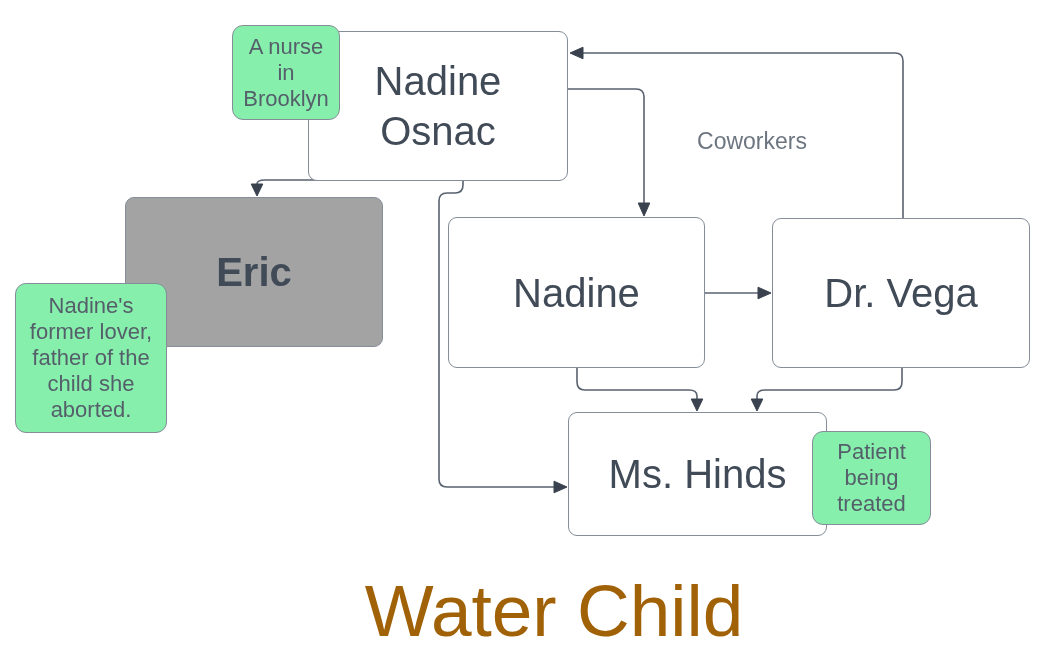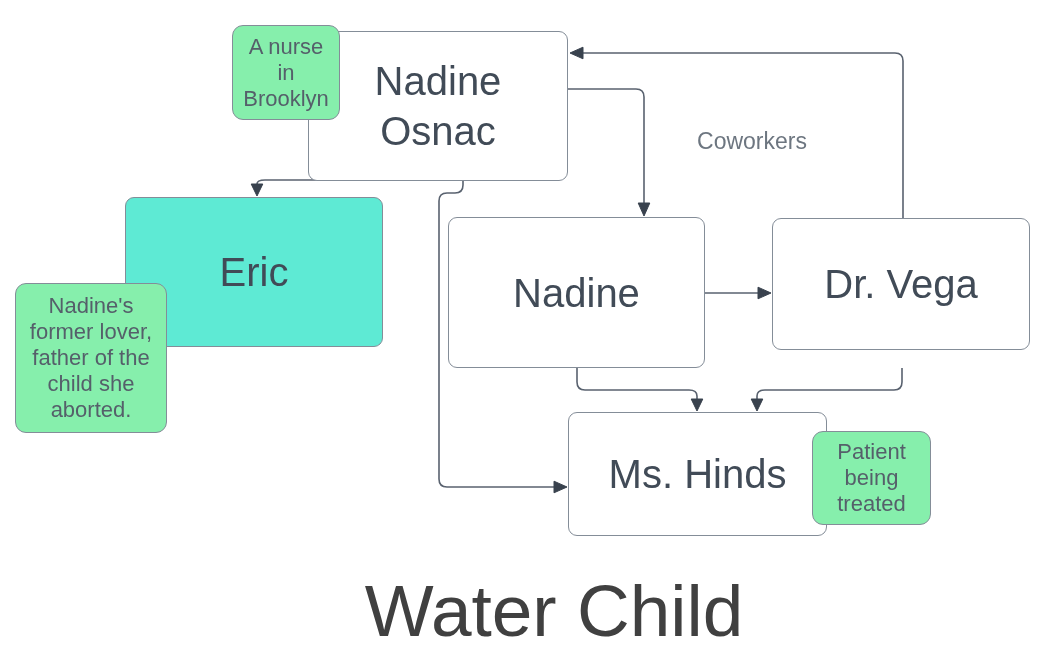--- a/index.html
+++ b/index.html
@@ -37,21 +37,21 @@
     display: flex;
     align-items: center;
     justify-content: center;
     text-align: center;
     font-size: 40px;
     line-height: 1.25;
     color: #414b57;
     z-index: 1;
     white-space: pre-line;
   }
-  .node.green { background: #5eead4; }
+  .node.green { background: #a3a3a3; font-weight: bold; }
   .note {
     position: absolute;
     box-sizing: border-box;
     background: #86efac;
     border: 1.4px solid #848d98;
     border-radius: 11px;
     display: flex;
     align-items: center;
     justify-content: center;
     text-align: center;
@@ -68,29 +68,29 @@
     text-align: center;
     z-index: 1;
   }
   .diagram-title {
     position: absolute;
     left: 554px;
     top: 574px;
     transform: translateX(-50%);
     font-size: 73px;
     line-height: 1.0;
-    color: #404040;
+    color: #a16207;
     white-space: nowrap;
     z-index: 1;
   }
   
   .node-nadine   { left: 308px; top: 31px;  width: 260px; height: 150px; }
   .node-eric     { left: 125px; top: 197px; width: 258px; height: 150px; }
   .node-josette  { left: 448px; top: 217px; width: 257px; height: 151px; }
-  .node-drvega   { left: 772px; top: 218px; width: 258px; height: 132px; }
+  .node-drvega   { left: 772px; top: 218px; width: 258px; height: 150px; }
   .node-mshinds  { left: 568px; top: 412px; width: 259px; height: 124px; }
   
   .note-nadine   { left: 232px; top: 25px;  width: 108px; height: 95px; }
   .note-eric     { left: 15px;  top: 283px; width: 152px; height: 150px; }
   .note-mshinds  { left: 812px; top: 431px; width: 119px; height: 94px; }
   .label-coworkers { left: 688px; top: 128px; width: 128px; }
 </style>
 </head>
 <body>
 

